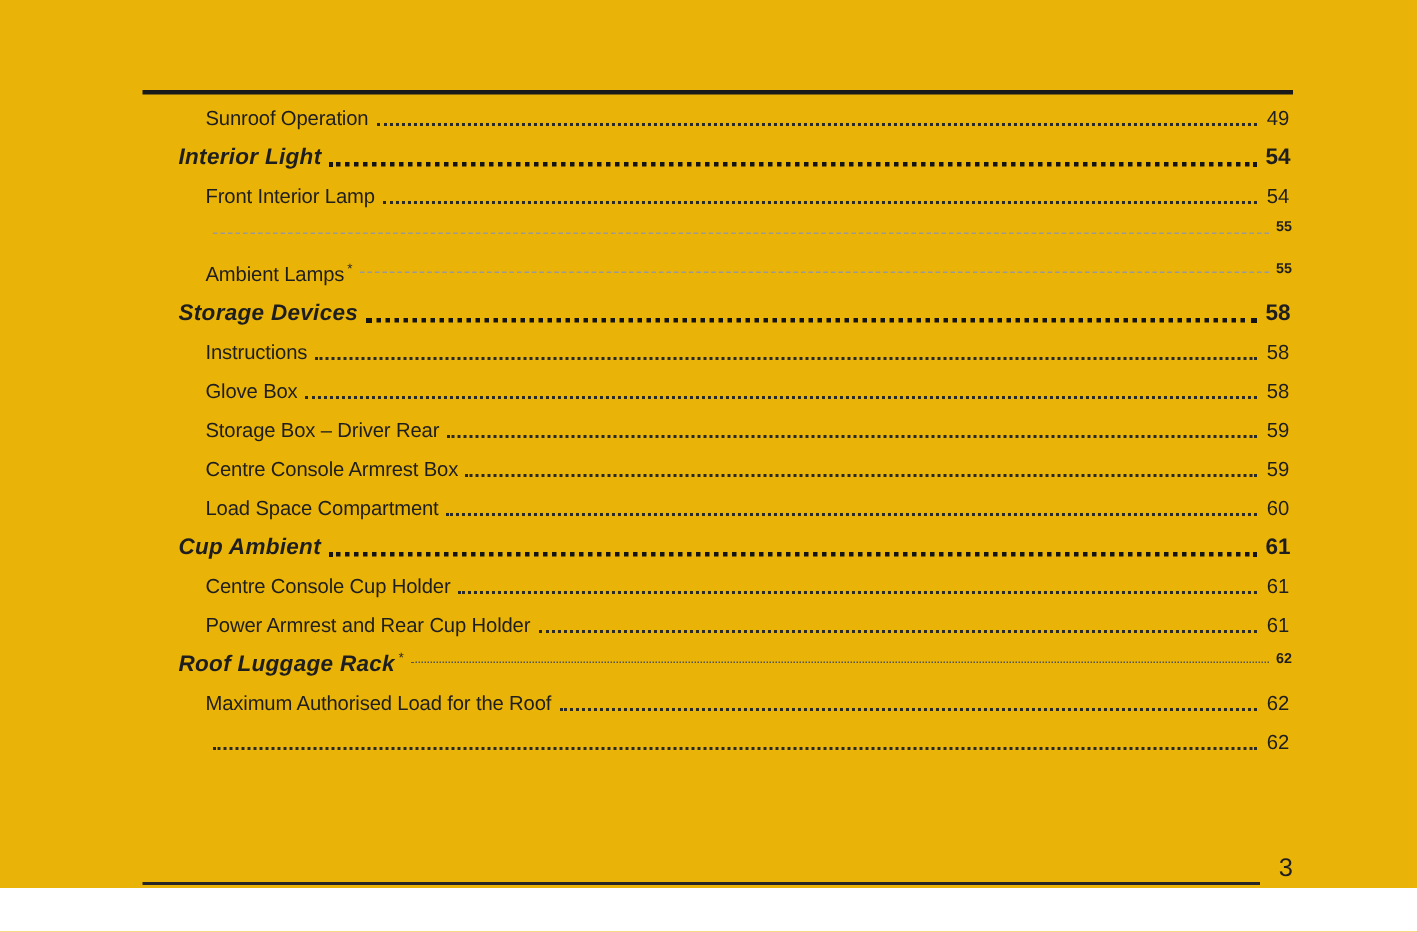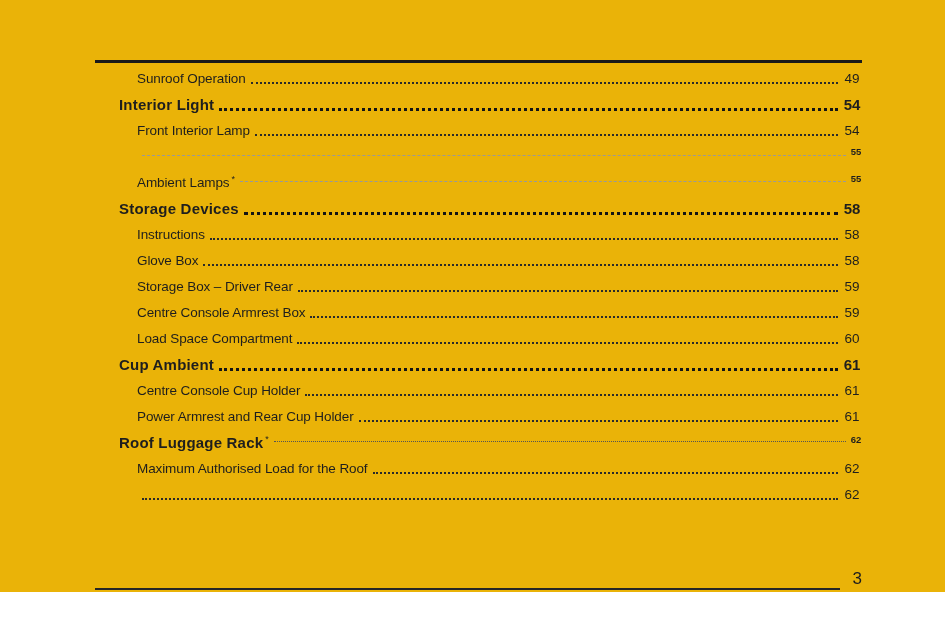--- a/index.html
+++ b/index.html
@@ -41,20 +41,21 @@
     font-size: 13.5px;
     line-height: 26px;
     letter-spacing: -0.1px;
   }
   .toc-row.level-sub { padding-left: 42px; }
   .toc-row.level-section { padding-left: 24px; }
   .toc-row.level-section .label {
     font-size: 15px;
     font-weight: bold;
     letter-spacing: 0.2px;
+    font-style: italic;
   }
   .ast {
     font-size: 9px;
     vertical-align: super;
     font-weight: normal;
     margin-left: 2px;
     line-height: 0;
   }
   .leader {
     flex: 1 1 auto;

